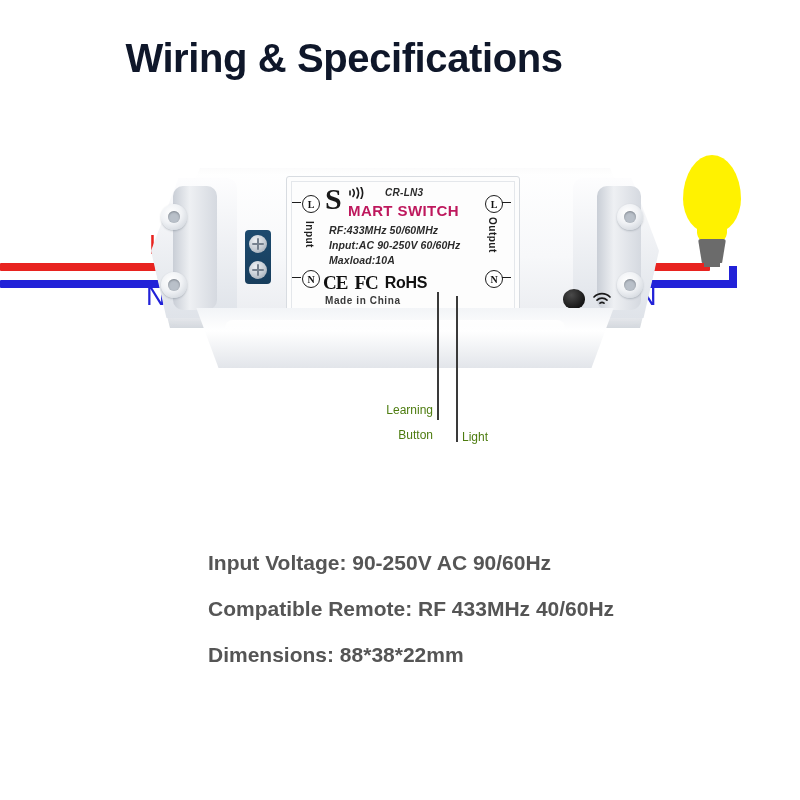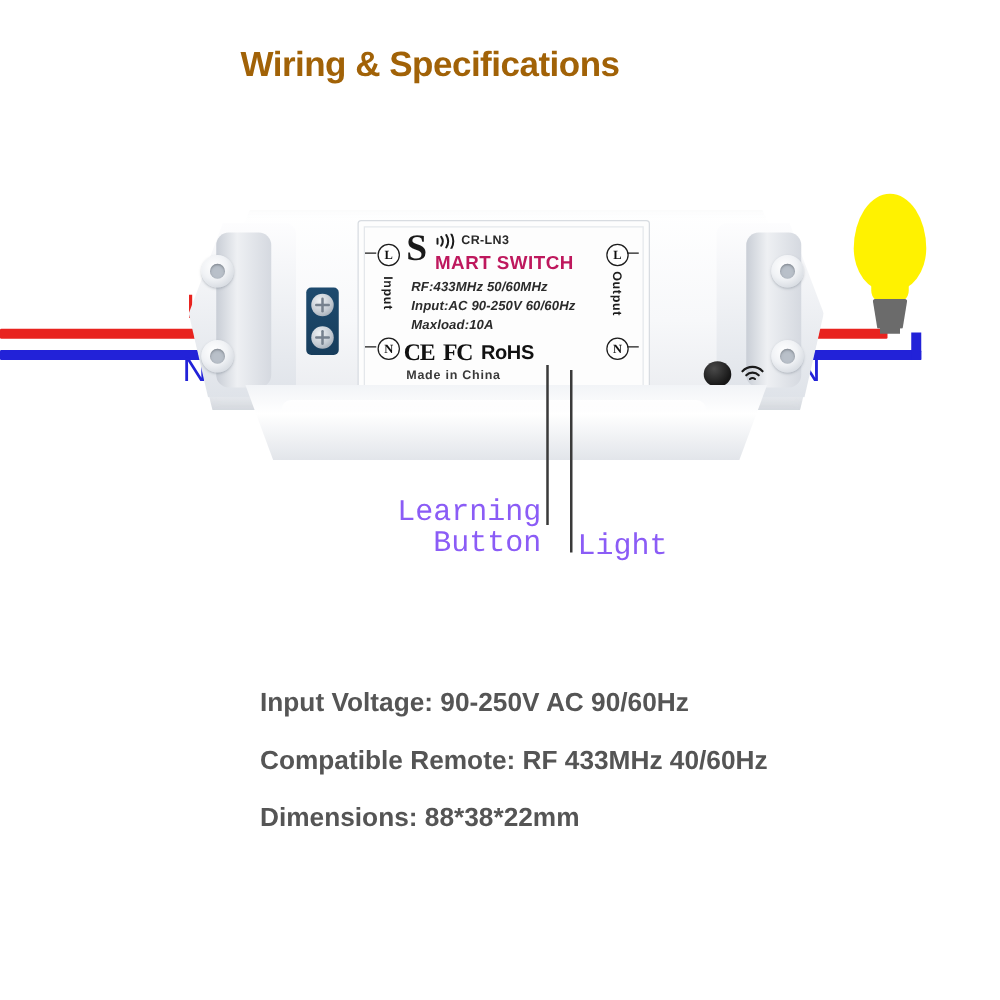--- a/index.html
+++ b/index.html
@@ -17,24 +17,24 @@
     -webkit-font-smoothing: antialiased;
   }
 
   
   .page-title {
     position: absolute;
     top: 36px;
     left: 0;
     width: 688px;
     text-align: center;
-    font-size: 28px;
+    font-size: 40px;
     font-weight: bold;
     letter-spacing: -0.4px;
-    color: #a16207;
+    color: #0f172a;
     font-family: "Liberation Sans", sans-serif;
   }
 
   
   .diagram {
     position: absolute;
     top: 0;
     left: 0;
     width: 800px;
     height: 500px;
@@ -212,22 +212,22 @@
   .brand-row { position: absolute; left: 38px; top: 9px; height: 30px; }
   .brand-s {
     position: absolute; left: 0; top: -2px;
     font-size: 30px; font-weight: bold; color: #1a1a1a;
     font-family: "Liberation Serif", serif; line-height: 1;
   }
   .brand-wave {
     position: absolute; left: 22px; top: 1px; width: 18px; height: 12px;
   }
   .brand-model {
-    position: absolute; left: 44px; top: 1px;
-    font-size: 10px; font-weight: bold; color: #2a2a2a;
+    position: absolute; left: 60px; top: 1px;
+    font-size: 10px; font-weight: bold; font-style: italic; color: #2a2a2a;
     letter-spacing: .3px; white-space: nowrap;
   }
   .brand-name {
     position: absolute; left: 23px; top: 16px;
     font-size: 15px; font-weight: bold; color: #be185d; letter-spacing: .4px;
     white-space: nowrap;
   }
 
   .spec-lines { position: absolute; left: 42px; top: 46px; }
   .spec-lines div {
@@ -298,23 +298,23 @@
   .leader {
     position: absolute;
     width: 2px;
     background: #3a3a3a;
   }
   .leader-button    { left: 437px; top: 292px; height: 128px; }
   .leader-indicator { left: 456px; top: 296px; height: 146px; }
 
   .callout {
     position: absolute;
-    font-size: 24px;
-    color: #8b5cf6;
-    font-family: Liberation Mono, monospace;
+    font-size: 12px;
+    color: #4d7c0f;
+    font-family: Liberation Sans, sans-serif;
     line-height: 25px;
     white-space: nowrap;
   }
   .callout-button    { left: 239px; top: 398px; width: 194px; text-align: right; }
   .callout-indicator { left: 462px; top: 425px; width: 150px; text-align: left; }
 
   
   .spec-list {
     position: absolute;
     left: 208px;

